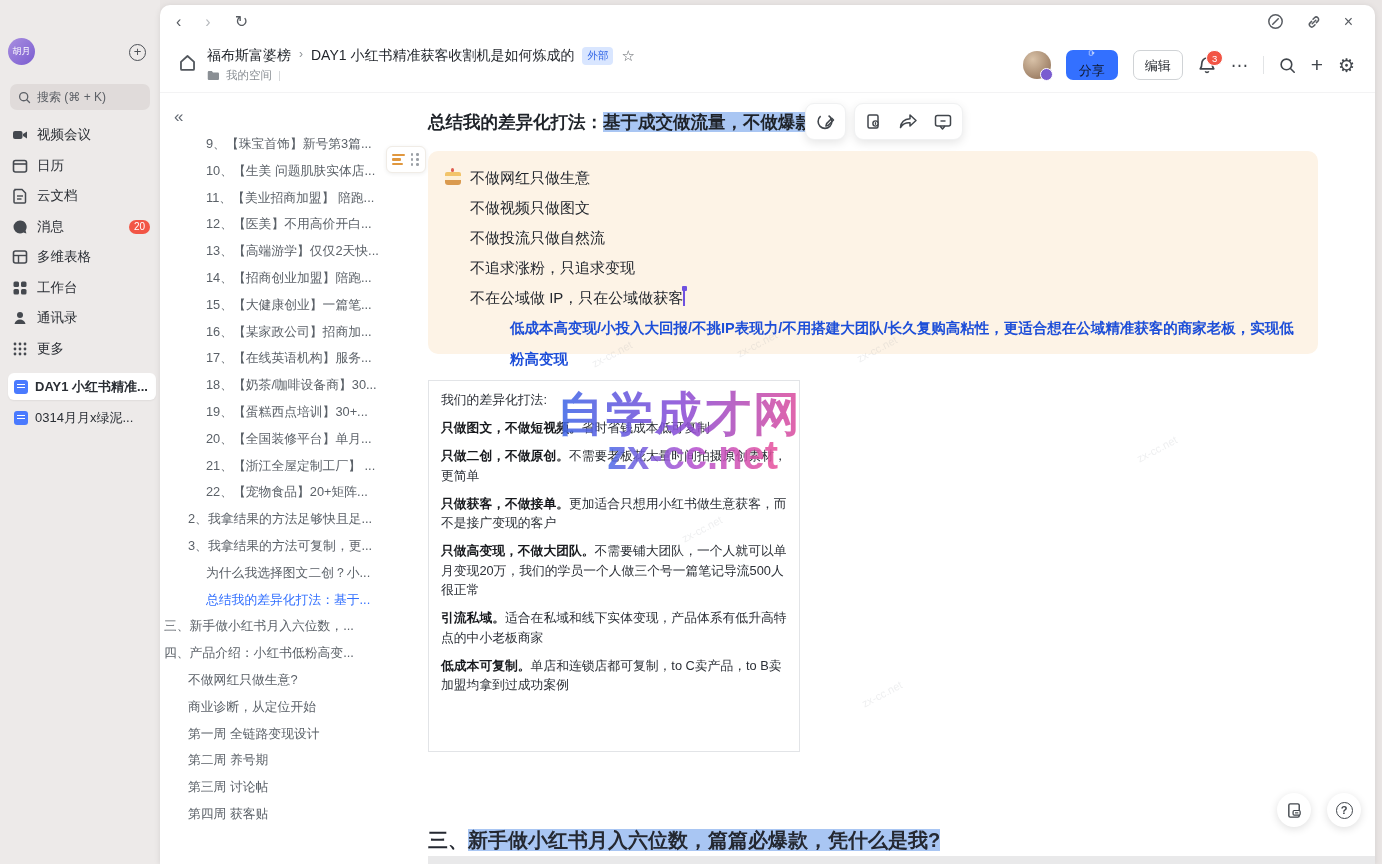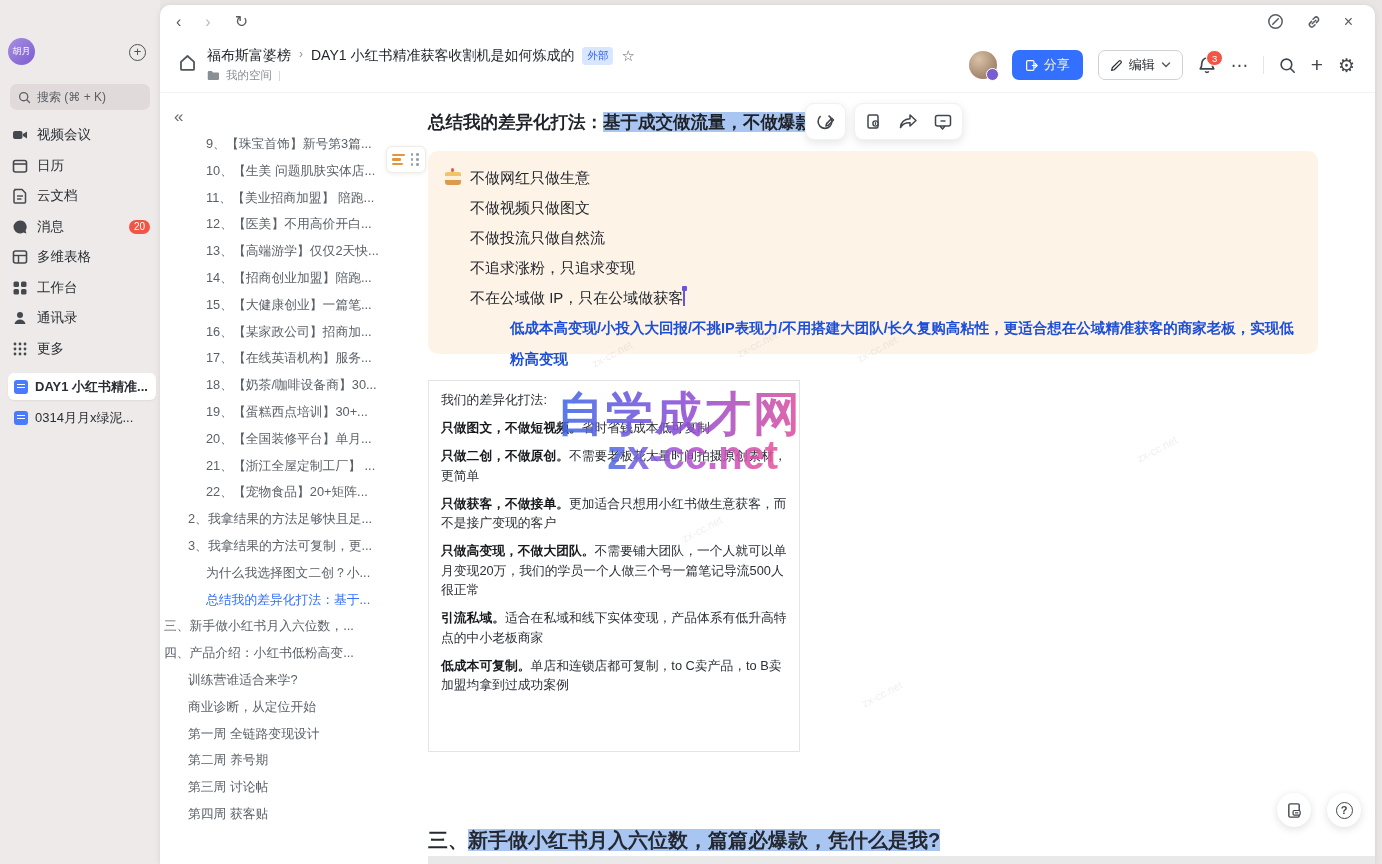--- a/index.html
+++ b/index.html
@@ -46,24 +46,24 @@
   .bc-sep { color:#8f9398; font-size:12px; }
   .ext-badge { background:#d9e6ff; color:#2e64e6; font-size:10.5px; border-radius:4px; padding:2px 5px; }
   .star { color:#5f6368; font-size:15px; }
   .bc-line2 { display:flex; align-items:center; gap:7px; font-size:11.5px; color:#8a8f94; }
   .bc-div { width:1px; height:10px; background:#d6d8da; }
   .hdr-right { margin-left:auto; display:flex; align-items:center; gap:15px; }
   .hdr-avatar { width:28px; height:28px; border-radius:50%;
                 background:radial-gradient(circle at 35% 30%,#d9c2a8,#8a6a50); position:relative; }
   .hdr-avatar::after { content:""; position:absolute; right:-2px; bottom:-2px; width:11px; height:11px;
                        border-radius:50%; background:#7a5cd0; border:1.5px solid #fff; }
-  .btn-share { display:flex; align-items:center; gap:6px; background:#3370ff; color:#fef9c3; font-size:13px;
-               height:30px; padding:0 13px; border-radius:7px; border:none; }
+  .btn-share { display:flex; align-items:center; gap:6px; background:#3370ff; color:#0f172a; font-size:13px;
+               height:30px; padding:0 13px; border-radius:7px; border:none;flex-direction:column; }
   .btn-edit { display:flex; align-items:center; gap:6px; background:#fff; color:#1f2329; font-size:13px;
-              height:30px; padding:0 11px; border-radius:7px; border:1px solid #d0d3d6; }
+              height:30px; padding:0 11px; border-radius:7px; border:1px solid #d0d3d6;flex-direction:column; }
   .bell-wrap { position:relative; }
   .bell-badge { position:absolute; right:-7px; top:-6px; background:#f25545; color:#fff; font-size:9.5px;
                 border-radius:8px; padding:1.5px 4.5px; border:1.5px solid #fff; }
   .hdr-ic { color:#41464c; font-size:17px; display:flex; align-items:center; }
   .hdr-divider { width:1px; height:18px; background:#e2e4e6; }
 
   
   .doc-body { position:absolute; left:0; top:88px; width:1215px; height:771px; overflow:hidden; }
   .collapse { position:absolute; left:14px; top:14px; font-size:17px; color:#646a73; }
 
@@ -320,21 +320,21 @@
       <div class="ol-item lv3">19、【蛋糕西点培训】30+...</div>
       <div class="ol-item lv3">20、【全国装修平台】单月...</div>
       <div class="ol-item lv3">21、【浙江全屋定制工厂】 ...</div>
       <div class="ol-item lv3">22、【宠物食品】20+矩阵...</div>
       <div class="ol-item lv2">2、我拿结果的方法足够快且足...</div>
       <div class="ol-item lv2">3、我拿结果的方法可复制，更...</div>
       <div class="ol-item lv3">为什么我选择图文二创？小...</div>
       <div class="ol-item lv3 active">总结我的差异化打法：基于...</div>
       <div class="ol-item lv1">三、新手做小红书月入六位数，...</div>
       <div class="ol-item lv1">四、产品介绍：小红书低粉高变...</div>
-      <div class="ol-item lv2">训练营谁适合来学?</div>
+      <div class="ol-item lv2">不做网红只做生意?</div>
       <div class="ol-item lv2">商业诊断，从定位开始</div>
       <div class="ol-item lv2">第一周 全链路变现设计</div>
       <div class="ol-item lv2">第二周 养号期</div>
       <div class="ol-item lv2">第三周 讨论帖</div>
       <div class="ol-item lv2">第四周 获客贴</div>
     </div>
 
     <div class="h2row">
       <span>总结我的差异化打法：</span><span class="hl">基于成交做流量，不做爆款</span>
     </div>

